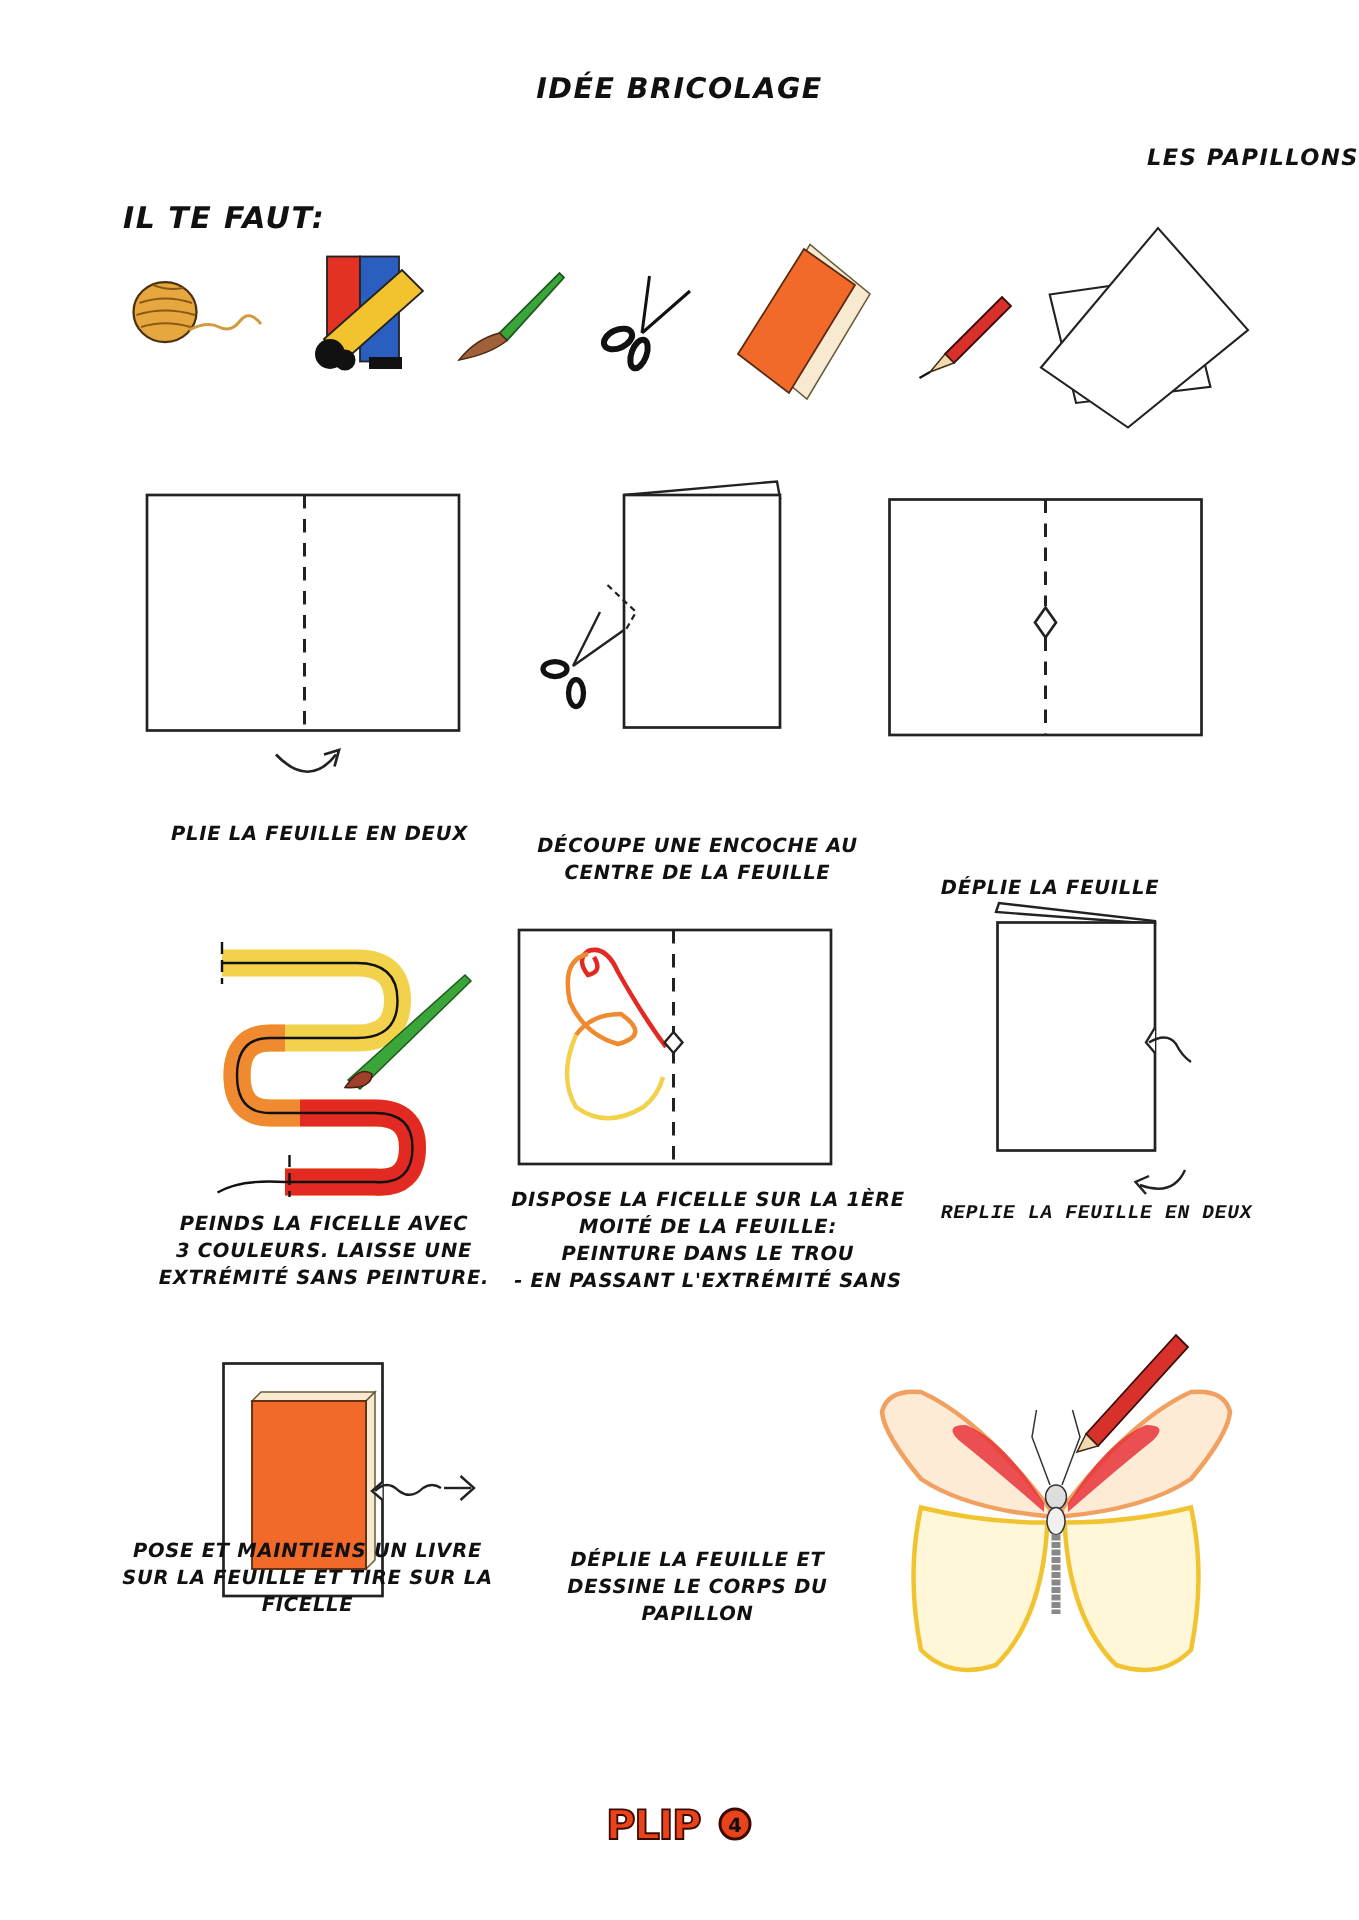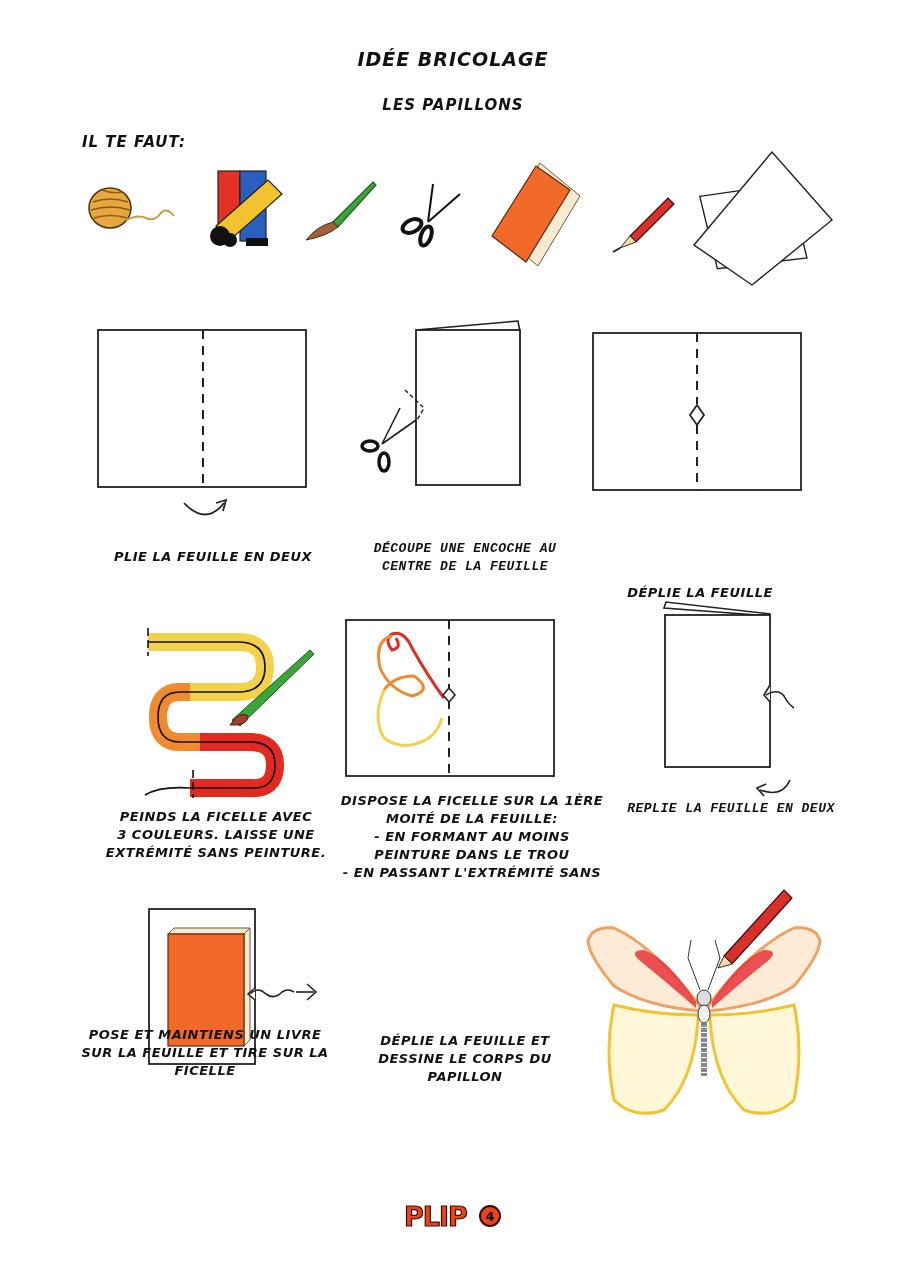--- a/index.html
+++ b/index.html
@@ -2,22 +2,22 @@
 <html><head>
   <meta charset="utf-8">
   <style>
     html, body { margin: 0; padding: 0; background: #ffffff; }
     body { width: 906px; height: 1280px; position: relative; overflow: hidden;
            font-family: "DejaVu Sans", sans-serif; color: #111; }
     .comic { font-family: "DejaVu Sans", sans-serif; font-weight: bold; font-style: italic;
              text-transform: uppercase; letter-spacing: 0.5px; color: #111; }
     .abs { position: absolute; }
     .title { left: 0; width: 906px; top: 48px; text-align: center; font-size: 19px; letter-spacing: 1px; }
-    .subtitle { left: 0; width: 906px; top: 96px; text-align: center; font-size: 15px; letter-spacing: 1px; }
-    .needs { left: 82px; top: 133px; font-size: 15px; letter-spacing: 1px; }
+    .subtitle { left: 0; width: 906px; top: 96px; text-align: right; font-size: 15px; letter-spacing: 1px; }
+    .needs { left: 82px; top: 133px; font-size: 20px; letter-spacing: 1px; }
     .caption { font-size: 13px; line-height: 18px; text-align: center; }
     svg { position: absolute; overflow: visible; }
     .logo { left: 404px; top: 1200px; width: 100px; height: 32px; }
   </style>
 </head>
 <body>
 
 <div class="abs comic title">Idée bricolage</div>
 <div class="abs comic subtitle">Les papillons</div>
 <div class="abs comic needs">Il te faut:</div>
@@ -75,21 +75,21 @@
 </div>
 
 <svg style="left:360px;top:318px" width="166" height="170">
   <polygon points="56,12 158,3 160,14" fill="#fff" stroke="#222" stroke-width="1.6"></polygon>
   <rect x="56" y="12" width="104" height="155" fill="#fff" stroke="#222" stroke-width="1.8"></rect>
   <path d="M45,72 L64,90 L56,104" fill="none" stroke="#222" stroke-width="1.5" stroke-dasharray="4,3"></path>
   <path d="M22,126 L40,90 M22,126 L56,102" stroke="#222" stroke-width="1.6"></path>
   <ellipse cx="10" cy="128" rx="8" ry="5" fill="none" stroke="#111" stroke-width="3.5"></ellipse>
   <ellipse cx="24" cy="144" rx="5" ry="9" fill="none" stroke="#111" stroke-width="3.5"></ellipse>
 </svg>
-<div class="abs comic caption" style="left:340px;top:540px;width:250px;font-family:Liberation Mono, monospace;">
+<div class="abs comic caption" style="left:340px;top:556px;width:250px;">
   <div>Découpe une encoche au</div>
   <div>centre de la feuille</div>
 </div>
 
 <svg style="left:591px;top:331px" width="212" height="162">
   <rect x="2" y="2" width="208" height="157" fill="#fff" stroke="#222" stroke-width="1.8"></rect>
   <line x1="106" y1="2" x2="106" y2="73" stroke="#222" stroke-width="2" stroke-dasharray="9,7"></line>
   <line x1="106" y1="94" x2="106" y2="159" stroke="#222" stroke-width="2" stroke-dasharray="9,7"></line>
   <polygon points="106,74 113,84 106,94 99,84" fill="#fff" stroke="#222" stroke-width="1.8"></polygon>
 </svg>
@@ -117,21 +117,20 @@
   <rect x="2" y="2" width="208" height="156" fill="#fff" stroke="#222" stroke-width="1.8"></rect>
   <line x1="105" y1="2" x2="105" y2="158" stroke="#222" stroke-width="2" stroke-dasharray="9,7"></line>
   <path d="M100,80 Q85,60 68,30 Q60,12 48,16 Q40,22 48,32 Q58,30 52,20" fill="none" stroke="#e22a22" stroke-width="3"></path>
   <path d="M48,18 Q30,22 36,50 Q46,72 68,78 Q90,72 70,58 Q50,58 40,72" fill="none" stroke="#f08a30" stroke-width="3"></path>
   <path d="M40,72 Q28,100 40,120 Q60,135 85,120 Q95,112 98,100" fill="none" stroke="#f2d24a" stroke-width="3"></path>
   <polygon points="105,70 111,77 105,84 99,77" fill="#fff" stroke="#222" stroke-width="1.6"></polygon>
 </svg>
 <div class="abs comic caption" style="left:330px;top:792px;width:284px;">
   <div>Dispose la ficelle sur la 1ère</div>
   <div>moité de la feuille:</div>
-  <div>- en formant au moins</div>
   <div>peinture dans le trou</div>
   <div>- en passant l'extrémité sans</div>
 </div>
 
 <svg style="left:660px;top:600px" width="150" height="200">
   <polygon points="4,8 6,2 110,14 110,16" fill="#fff" stroke="#222" stroke-width="1.6"></polygon>
   <rect x="5" y="15" width="105" height="152" fill="#fff" stroke="#222" stroke-width="1.8"></rect>
   <path d="M110,85 L104,95 L110,102" fill="#fff" stroke="#222" stroke-width="1.6"></path>
   <path d="M106,95 Q118,88 124,96 Q128,104 134,108" fill="none" stroke="#222" stroke-width="1.6"></path>
   <path d="M130,180 Q122,198 100,190" fill="none" stroke="#222" stroke-width="1.6"></path>

